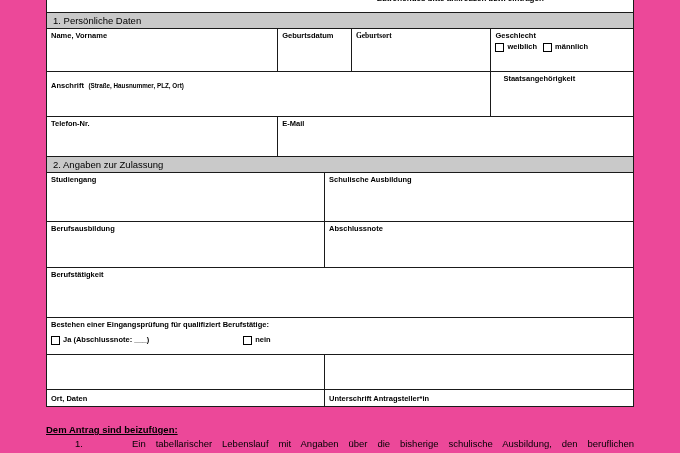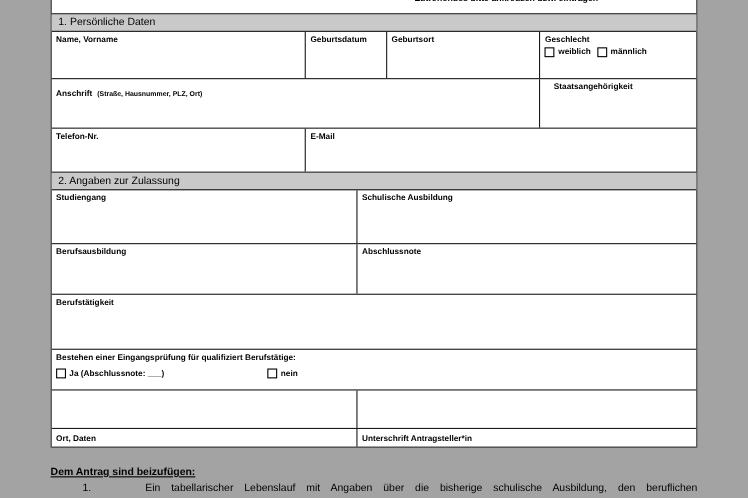--- a/index.html
+++ b/index.html
@@ -4,21 +4,21 @@
 <style>
   * { box-sizing: border-box; margin: 0; padding: 0; }
   html, body { background: #ffffff; }
   body {
     font-family: "Liberation Sans", "DejaVu Sans", sans-serif;
     color: #000;
     width: 680px; height: 453px;
     position: relative;
     overflow: hidden;
   }
-  .page { position: absolute; left: 0; top: 0; width: 680px; height: 453px; background: #a3a3a3; }
+  .page { position: absolute; left: 0; top: 0; width: 680px; height: 453px; background: #ec4899; }
 
   
   .form-table {
     position: absolute; left: 46px; top: 0; width: 588px;
     border-left: 1px solid #1a1a1a; border-right: 1px solid #1a1a1a;
     background: #fff;
   }
   .row { display: flex; border-bottom: 1px solid #1a1a1a; position: relative; }
   .cell { border-right: 1px solid #1a1a1a; padding: 2px 4px; position: relative; }
   .cell:last-child { border-right: none; }
@@ -42,40 +42,40 @@
   .row-c { height: 40px; }
   .row-d { height: 49px; }
   .row-e { height: 46px; }
   .row-f { height: 50px; }
   .row-g { height: 37px; }
   .row-h { height: 35px; }
   .row-i { height: 17px; }
 
   .w-name   { width: 232px; }
   .w-gebdat { width: 74px; }
-  .w-gebort { width: 140px; }
+  .w-gebort { width: 140px; font-family: Liberation Serif, serif; }
   .w-sex    { width: 142px; }
   .w-addr   { width: 446px; }
   .w-nat    { width: 142px; padding-left: 12px; }
   .w-tel    { width: 232px; }
   .w-mail   { width: 356px; }
   .w-left2  { width: 279px; }
   .w-right2 { width: 309px; }
   .w-full   { width: 588px; }
 
   .cb {
     display: inline-block; width: 9px; height: 9px;
     border: 1px solid #000; background: #fff;
     vertical-align: -1px; margin-right: 3px; flex: 0 0 auto;
   }
   .cb-line { display: flex; align-items: center; margin-top: 2px; }
   .cb-line .label { font-weight: bold; }
   .cb-gap { margin-left: 6px; }
 
-  .pruefung-options { display: flex; align-items: flex-start; margin-top: 6px; }
+  .pruefung-options { display: flex; align-items: flex-end; margin-top: 6px; }
   .pruefung-nein { margin-left: 94px; }
 
   .row-i .label { line-height: 13px; }
 
   
   .attachments-heading {
     position: absolute; left: 46px; top: 424px;
     font-size: 9.5px; font-weight: bold; text-decoration: underline;
   }
   .attachment-item {

